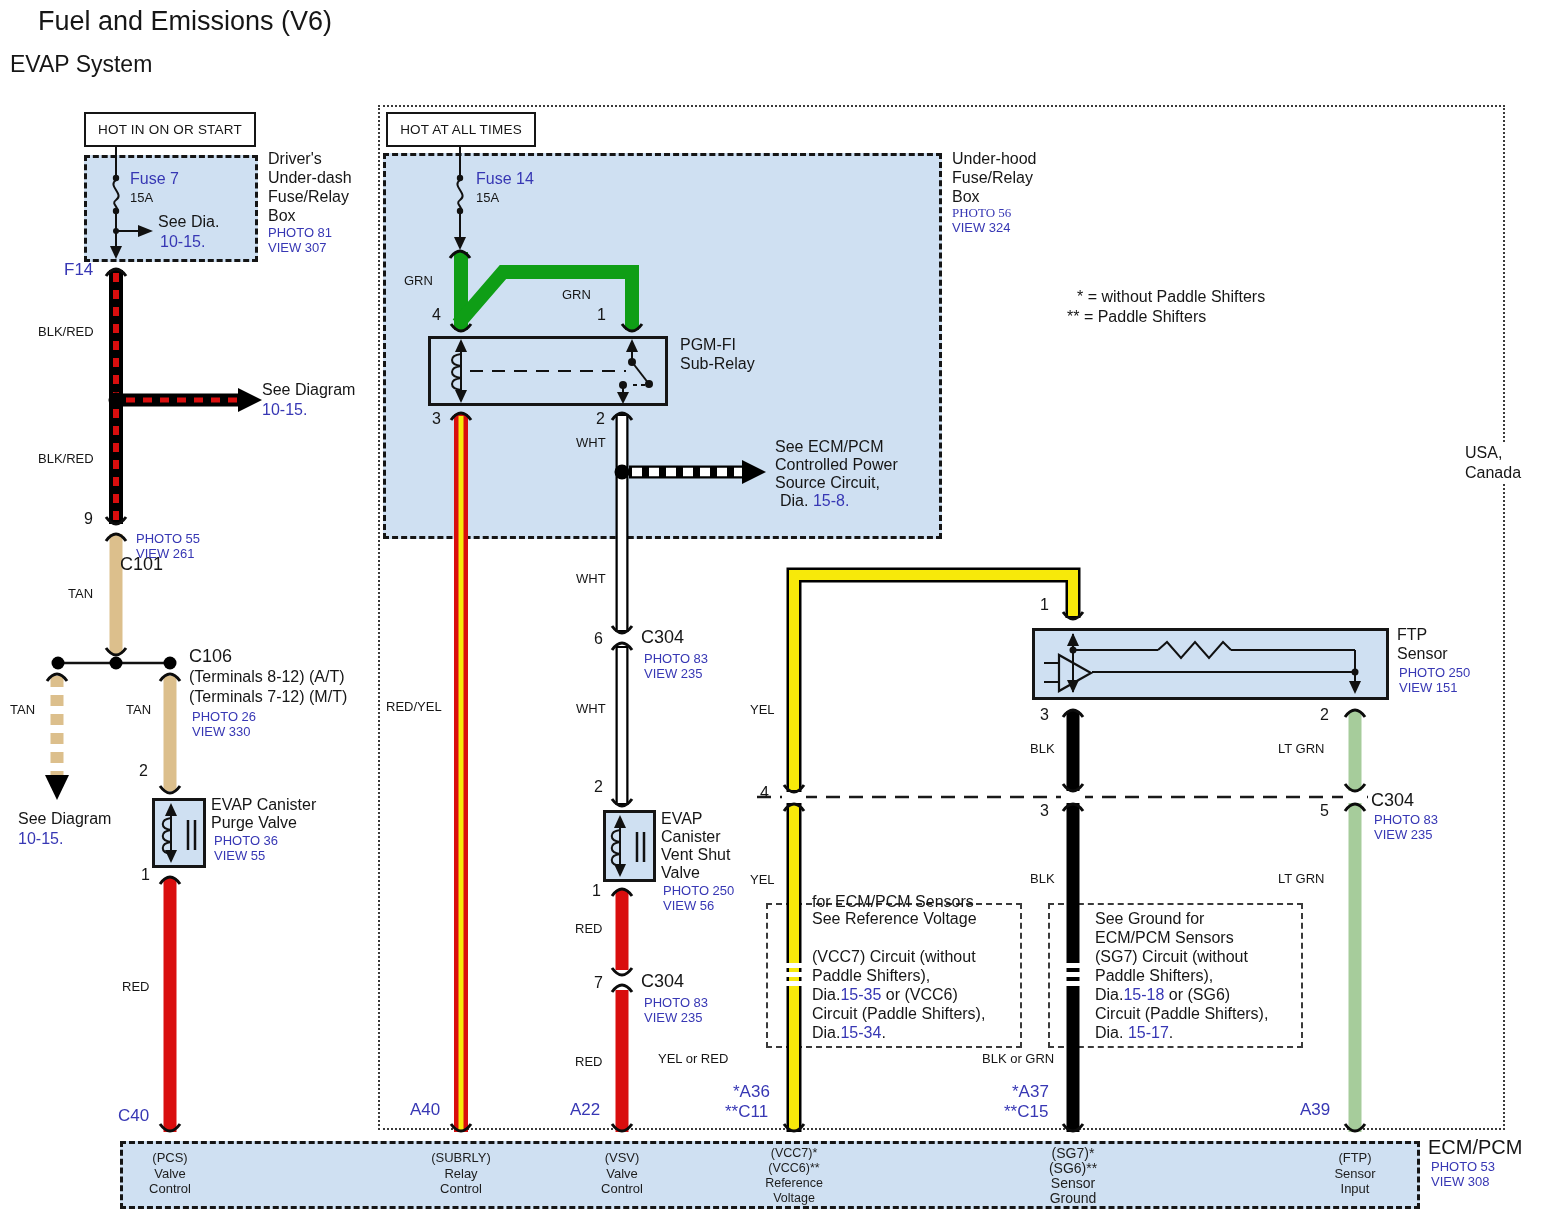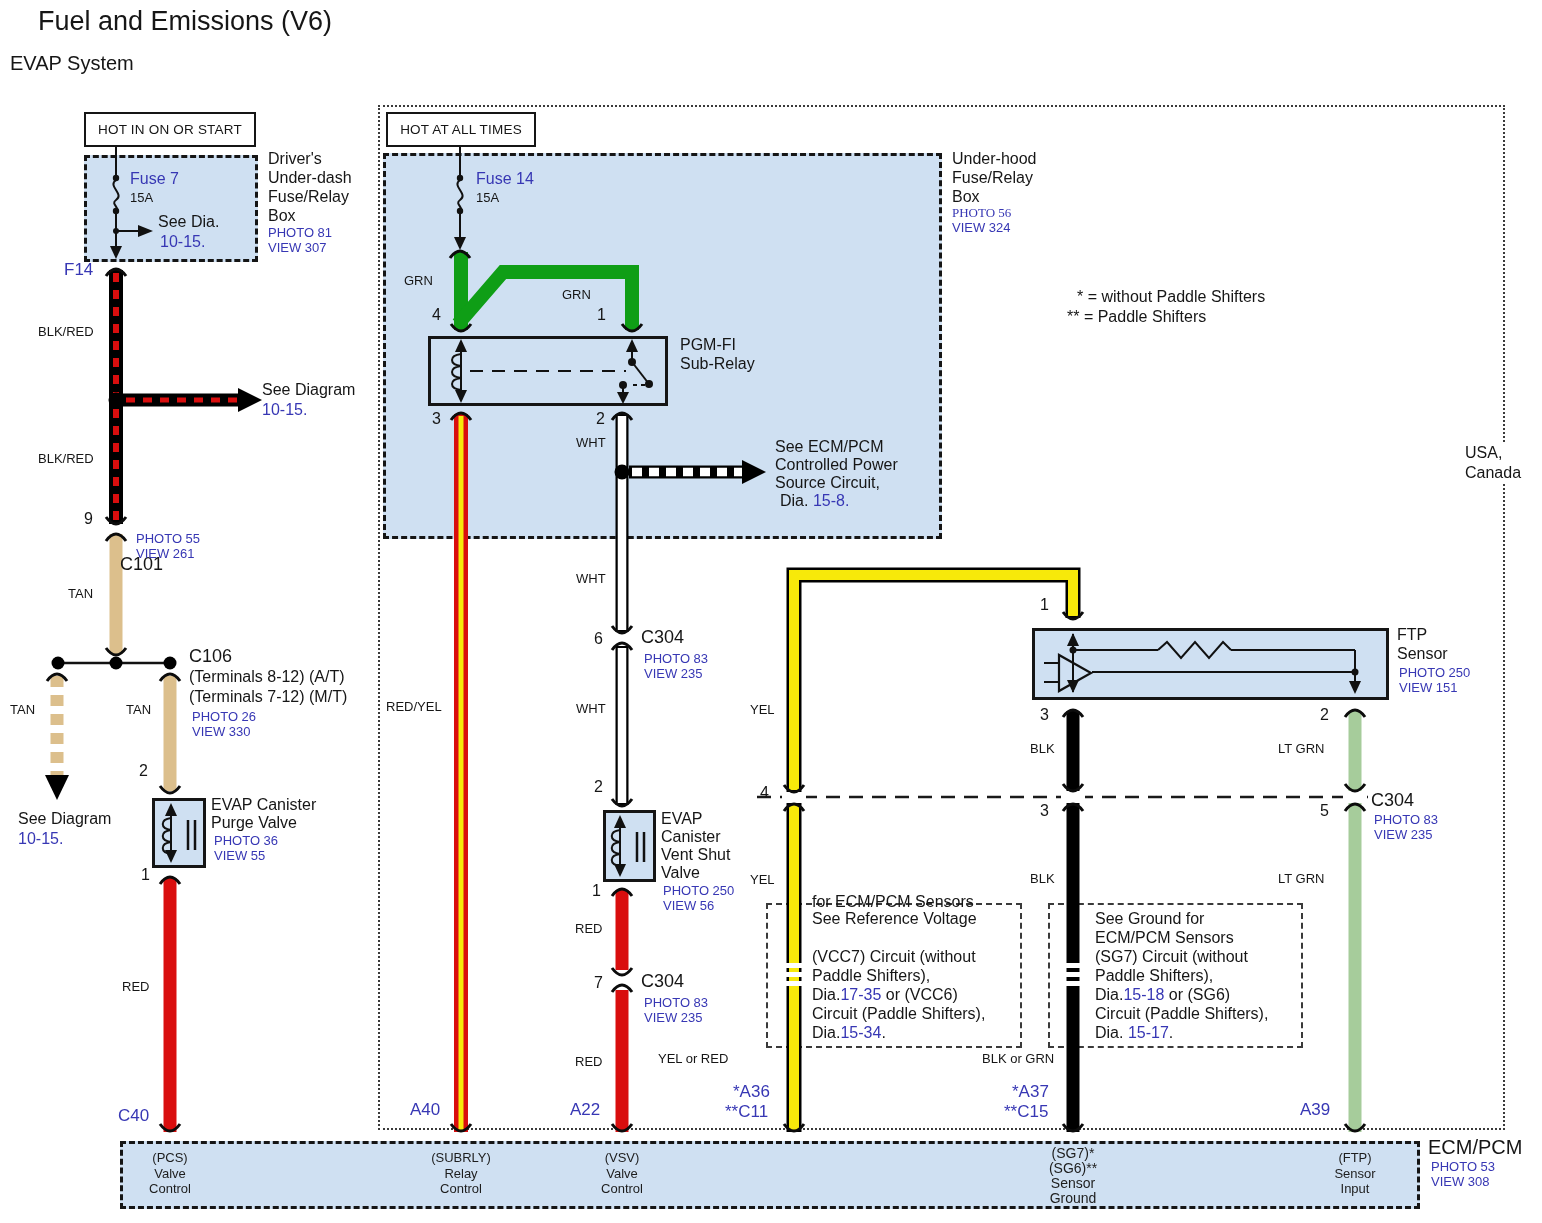--- a/index.html
+++ b/index.html
@@ -4,21 +4,21 @@
 <style>
   :root{
     --boxfill:#cfe0f2; --link:#3737b4; --red:#d90e0e; --tan:#dcbf8c;
     --green:#0f9e16; --yellow:#f7e90a; --ltgreen:#a6cc9b; --ink:#161616;
   }
   html,body{margin:0;padding:0;background:#fff;}
   .stage{position:relative;width:1542px;height:1223px;background:#fff;overflow:hidden;
          font-family:"Liberation Sans", sans-serif;color:var(--ink);}
   .t{position:absolute;white-space:nowrap;line-height:1.12;color:var(--ink);}
   .s13{font-size:13px}.s16{font-size:16px}.s17{font-size:17px}.s18{font-size:18px}.s20{font-size:20px}
-  .s23{font-size:20px}.s27{font-size:27px}
+  .s23{font-size:23px}.s27{font-size:27px}
   .blue{color:var(--link)}
   .banner{position:absolute;background:#fff;border:2px solid #151515;display:flex;align-items:center;
           justify-content:center;font-size:13.5px;letter-spacing:.2px;z-index:4;}
   .bluebox{position:absolute;background:var(--boxfill);z-index:2;box-sizing:border-box;}
   .dashedb{border:3px dashed #151515}
   .solidb{border:3px solid #151515}
   .clearbox{position:absolute;background:transparent;z-index:2;box-sizing:border-box;}
   .notebox{position:absolute;border:2px dashed #3a3a3a;background:transparent;z-index:2;box-sizing:border-box;}
   .region{position:absolute;border:2px dotted #3a3a3a;z-index:1;box-sizing:border-box;}
   .ecmbar{position:absolute;background:var(--boxfill);border:3px dashed #151515;z-index:2;box-sizing:border-box;}
@@ -370,21 +370,21 @@
   <div class="t s17 blue lblz" style="left:725px;top:1102px;">**C11</div>
   <div class="t s17 blue lblz" style="left:1012px;top:1082px;">*A37</div>
   <div class="t s17 blue lblz" style="left:1004px;top:1102px;">**C15</div>
   <div class="t s17 blue lblz" style="left:1300px;top:1100px;text-align:right;">A39</div>
 
   <div class="t s16 lblz" style="left:812px;top:910px;">See Reference Voltage</div>
   <div class="t s16 lblz" style="left:812px;top:893px;">for ECM/PCM Sensors</div>
   <div class="t s16 lblz" style="left:812px;top:948px;">(VCC7) Circuit (without</div>
   <div class="t s16 lblz" style="left:812px;top:967px;">Paddle Shifters),</div>
   <div class="t s16 lblz" style="left:812px;top:986px;">
-    <span>Dia.</span><span class="blue">17-35</span><span> or (VCC6)</span>
+    <span>Dia.</span><span class="blue">15-35</span><span> or (VCC6)</span>
   </div>
   <div class="t s16 lblz" style="left:812px;top:1005px;">Circuit (Paddle Shifters),</div>
   <div class="t s16 lblz" style="left:812px;top:1024px;">
     <span>Dia.</span><span class="blue">15-34</span><span>.</span>
   </div>
 
   <div class="t s16 lblz" style="left:1095px;top:910px;">See Ground for</div>
   <div class="t s16 lblz" style="left:1095px;top:929px;">ECM/PCM Sensors</div>
   <div class="t s16 lblz" style="left:1095px;top:948px;">(SG7) Circuit (without</div>
   <div class="t s16 lblz" style="left:1095px;top:967px;">Paddle Shifters),</div>
@@ -404,20 +404,26 @@
   <div class="term" style="left:396px;top:1150px;">
     <div>(SUBRLY)</div>
     <div>Relay</div>
     <div>Control</div>
   </div>
   <div class="term" style="left:557px;top:1150px;">
     <div>(VSV)</div>
     <div>Valve</div>
     <div>Control</div>
   </div>
+  <div class="term" style="left:729px;top:1146px;font-size:12.5px;line-height:15px;">
+    <div>(VCC7)*</div>
+    <div>(VCC6)**</div>
+    <div>Reference</div>
+    <div>Voltage</div>
+  </div>
   <div class="term" style="left:1008px;top:1146px;font-size:14px;line-height:15px;">
     <div>(SG7)*</div>
     <div>(SG6)**</div>
     <div>Sensor</div>
     <div>Ground</div>
   </div>
   <div class="term" style="left:1290px;top:1150px;">
     <div>(FTP)</div>
     <div>Sensor</div>
     <div>Input</div>

